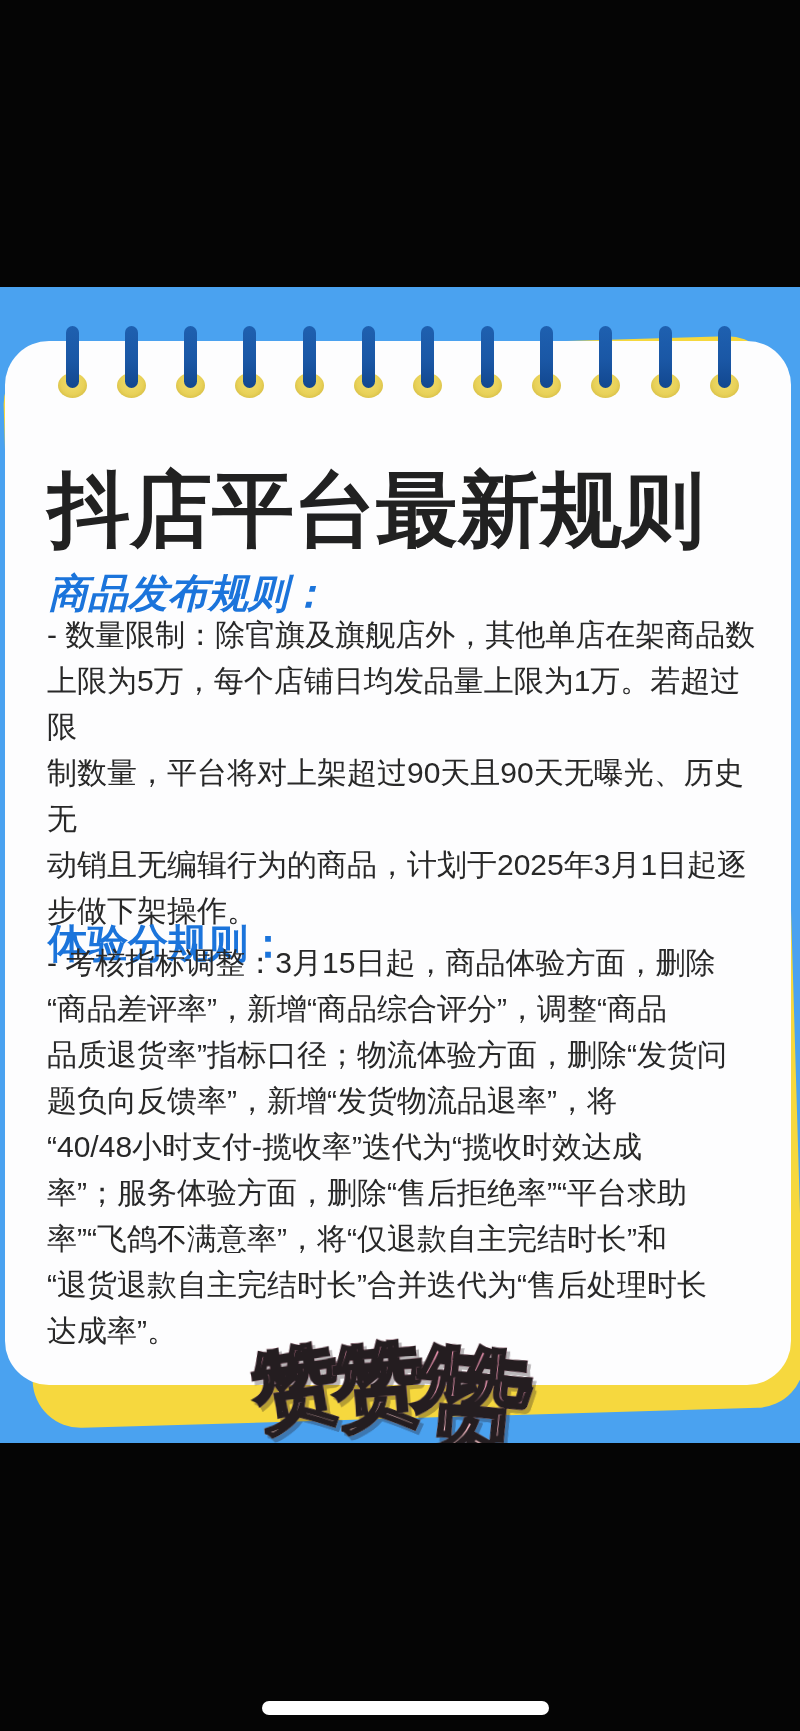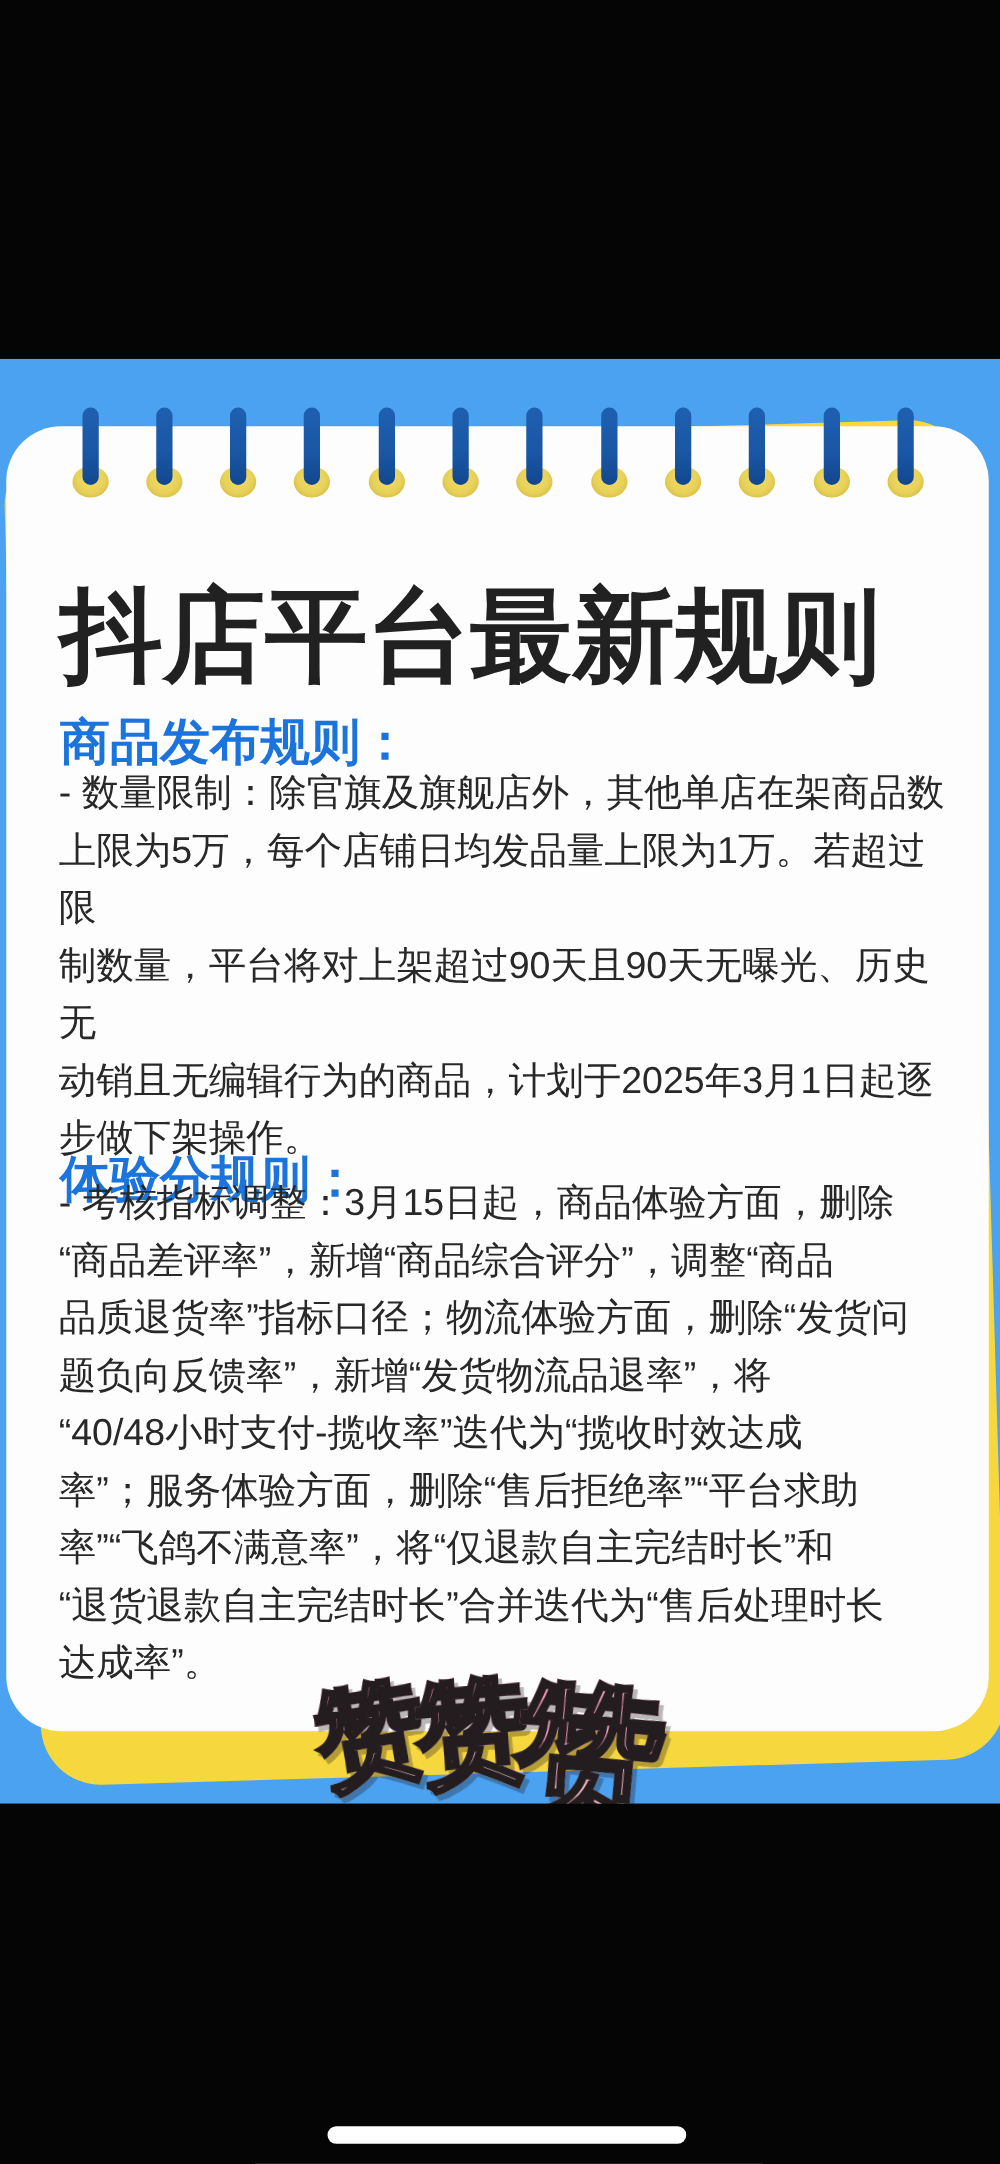--- a/index.html
+++ b/index.html
@@ -63,21 +63,21 @@
     color:var(--title-black);
     letter-spacing:0px;
     z-index:8;
   }
   .section-heading{
     position:absolute;left:48px;width:700px;
     font-size:40px;font-weight:700;
     color:var(--heading-blue);
     z-index:8;
   }
-  .heading-1{top:566px;}
+  .heading-1{top:566px;font-style:italic;}
   .heading-2{top:916px;font-family:Liberation Serif, serif;}
   .section-body{
     position:absolute;left:47px;width:714px;
     font-size:30px;line-height:46px;
     color:var(--body-text);
     white-space:pre-line;
     z-index:8;
   }
   .body-1{top:612px;}
   .body-2{top:940px;}

